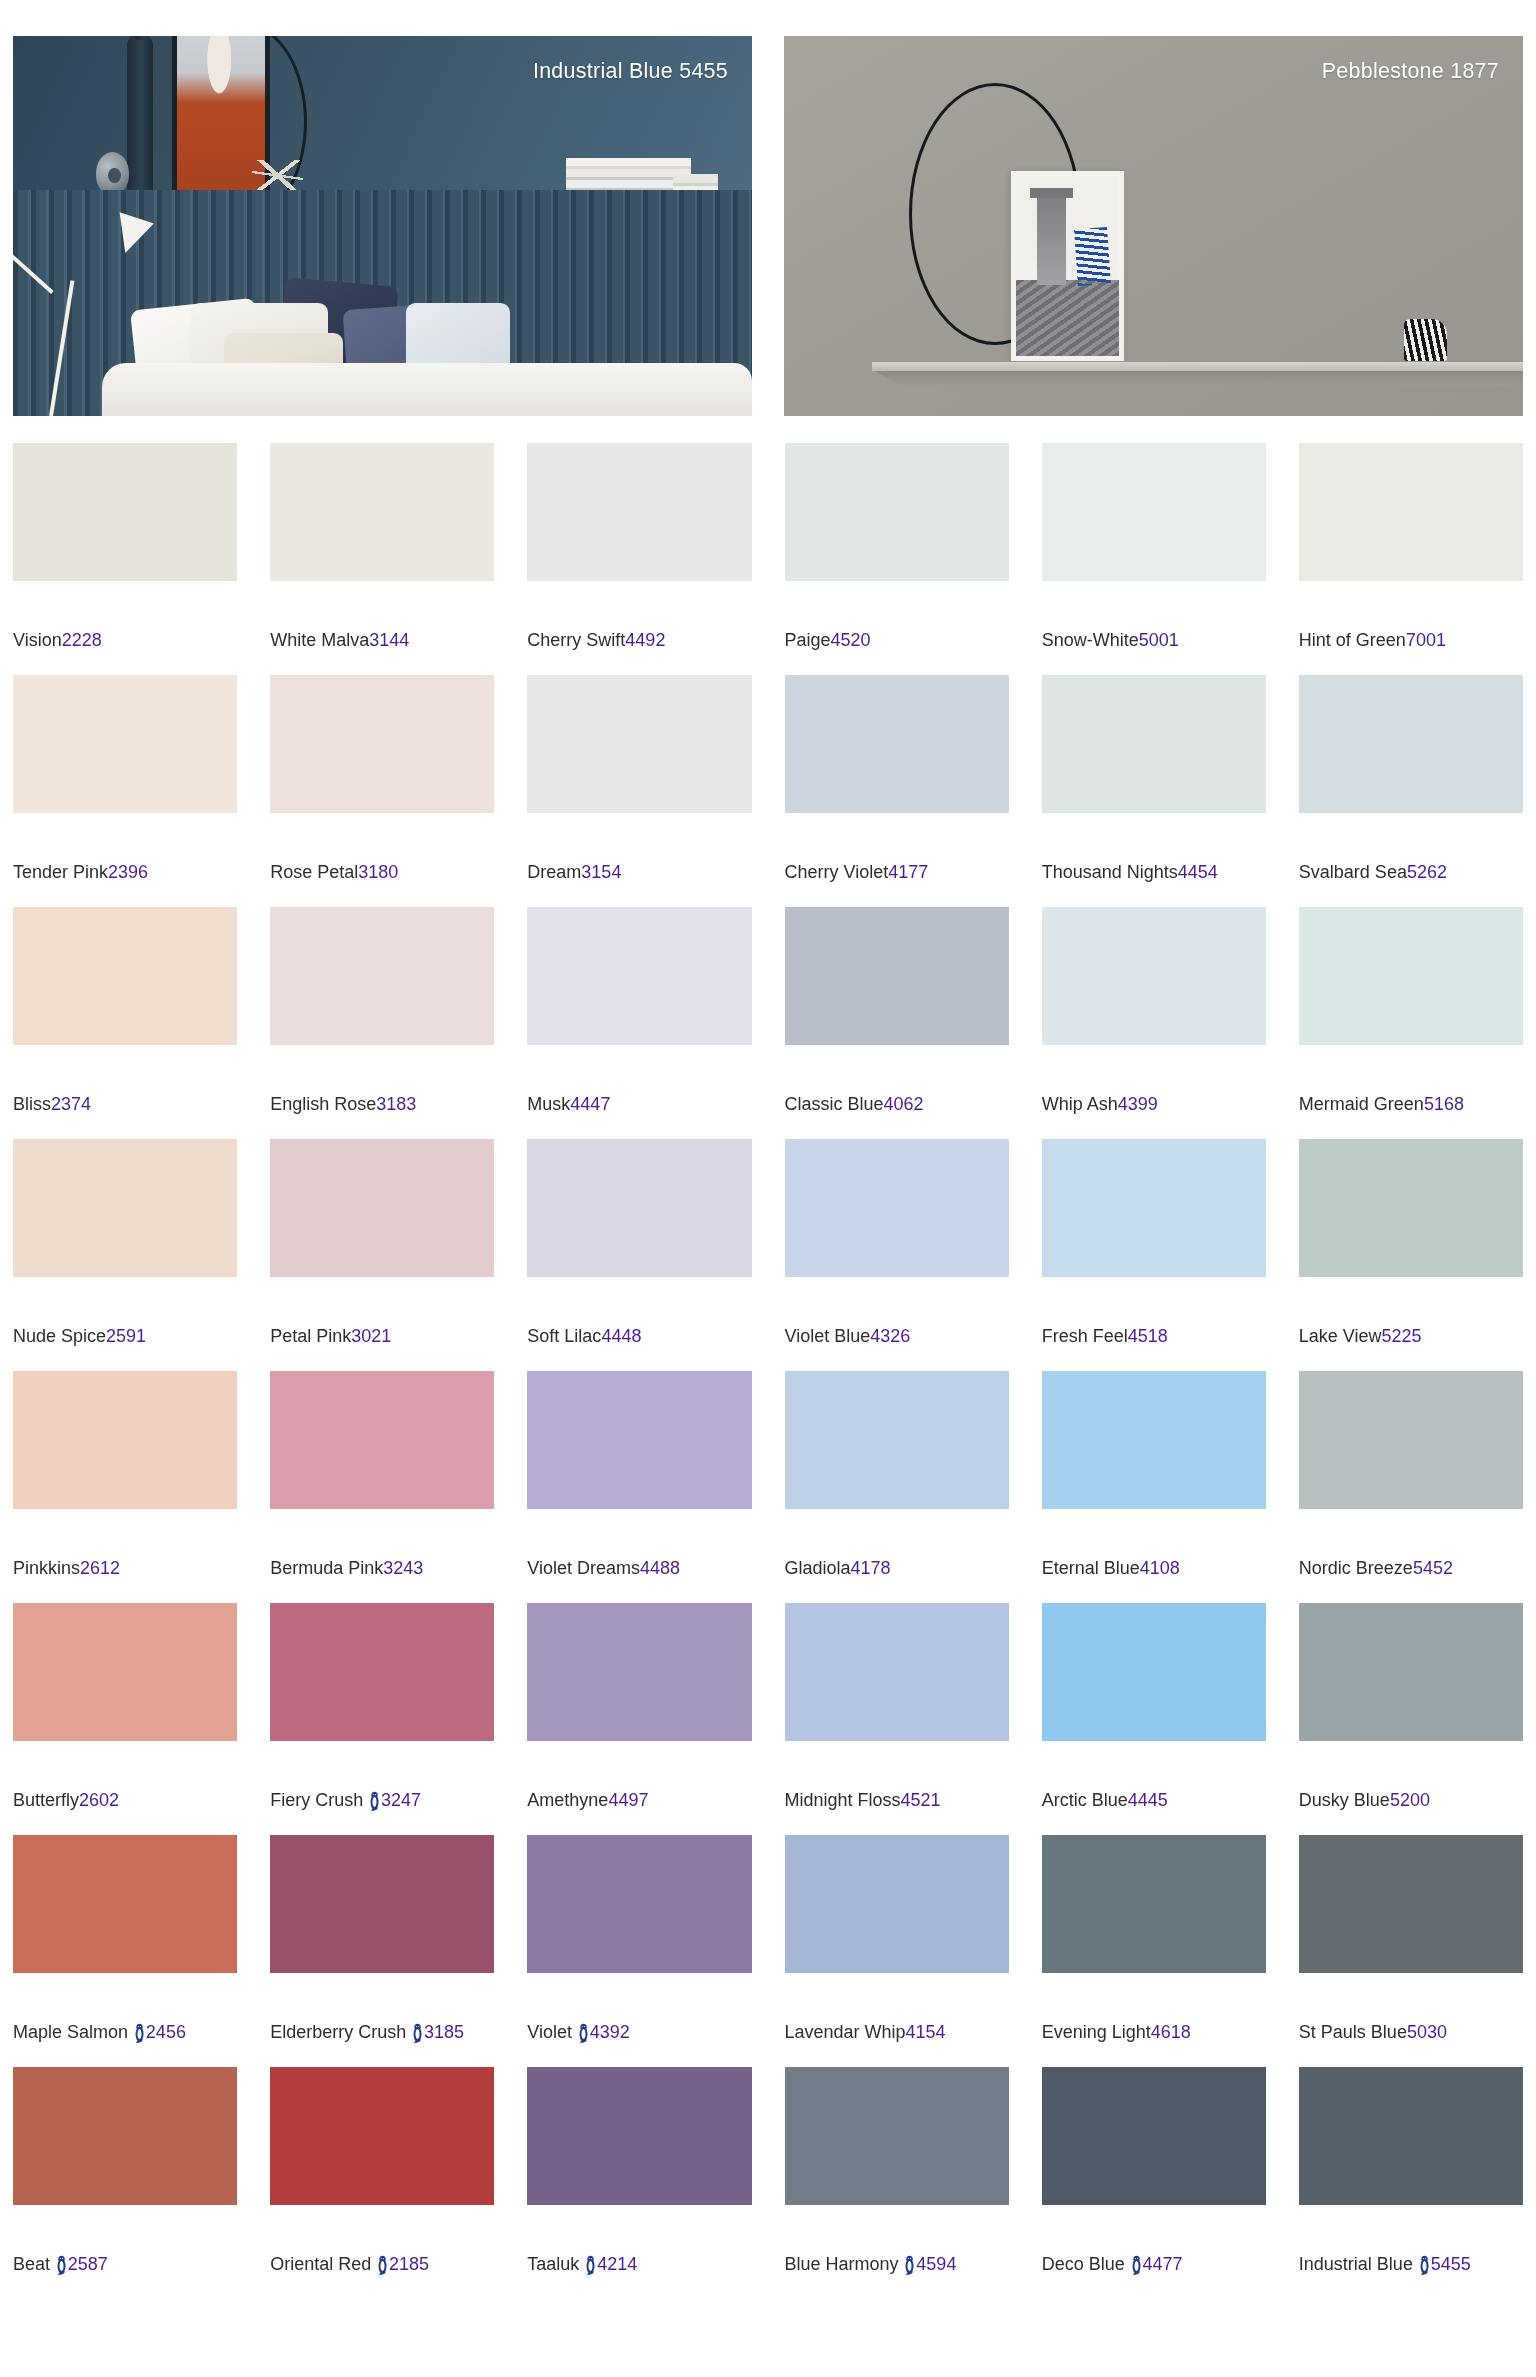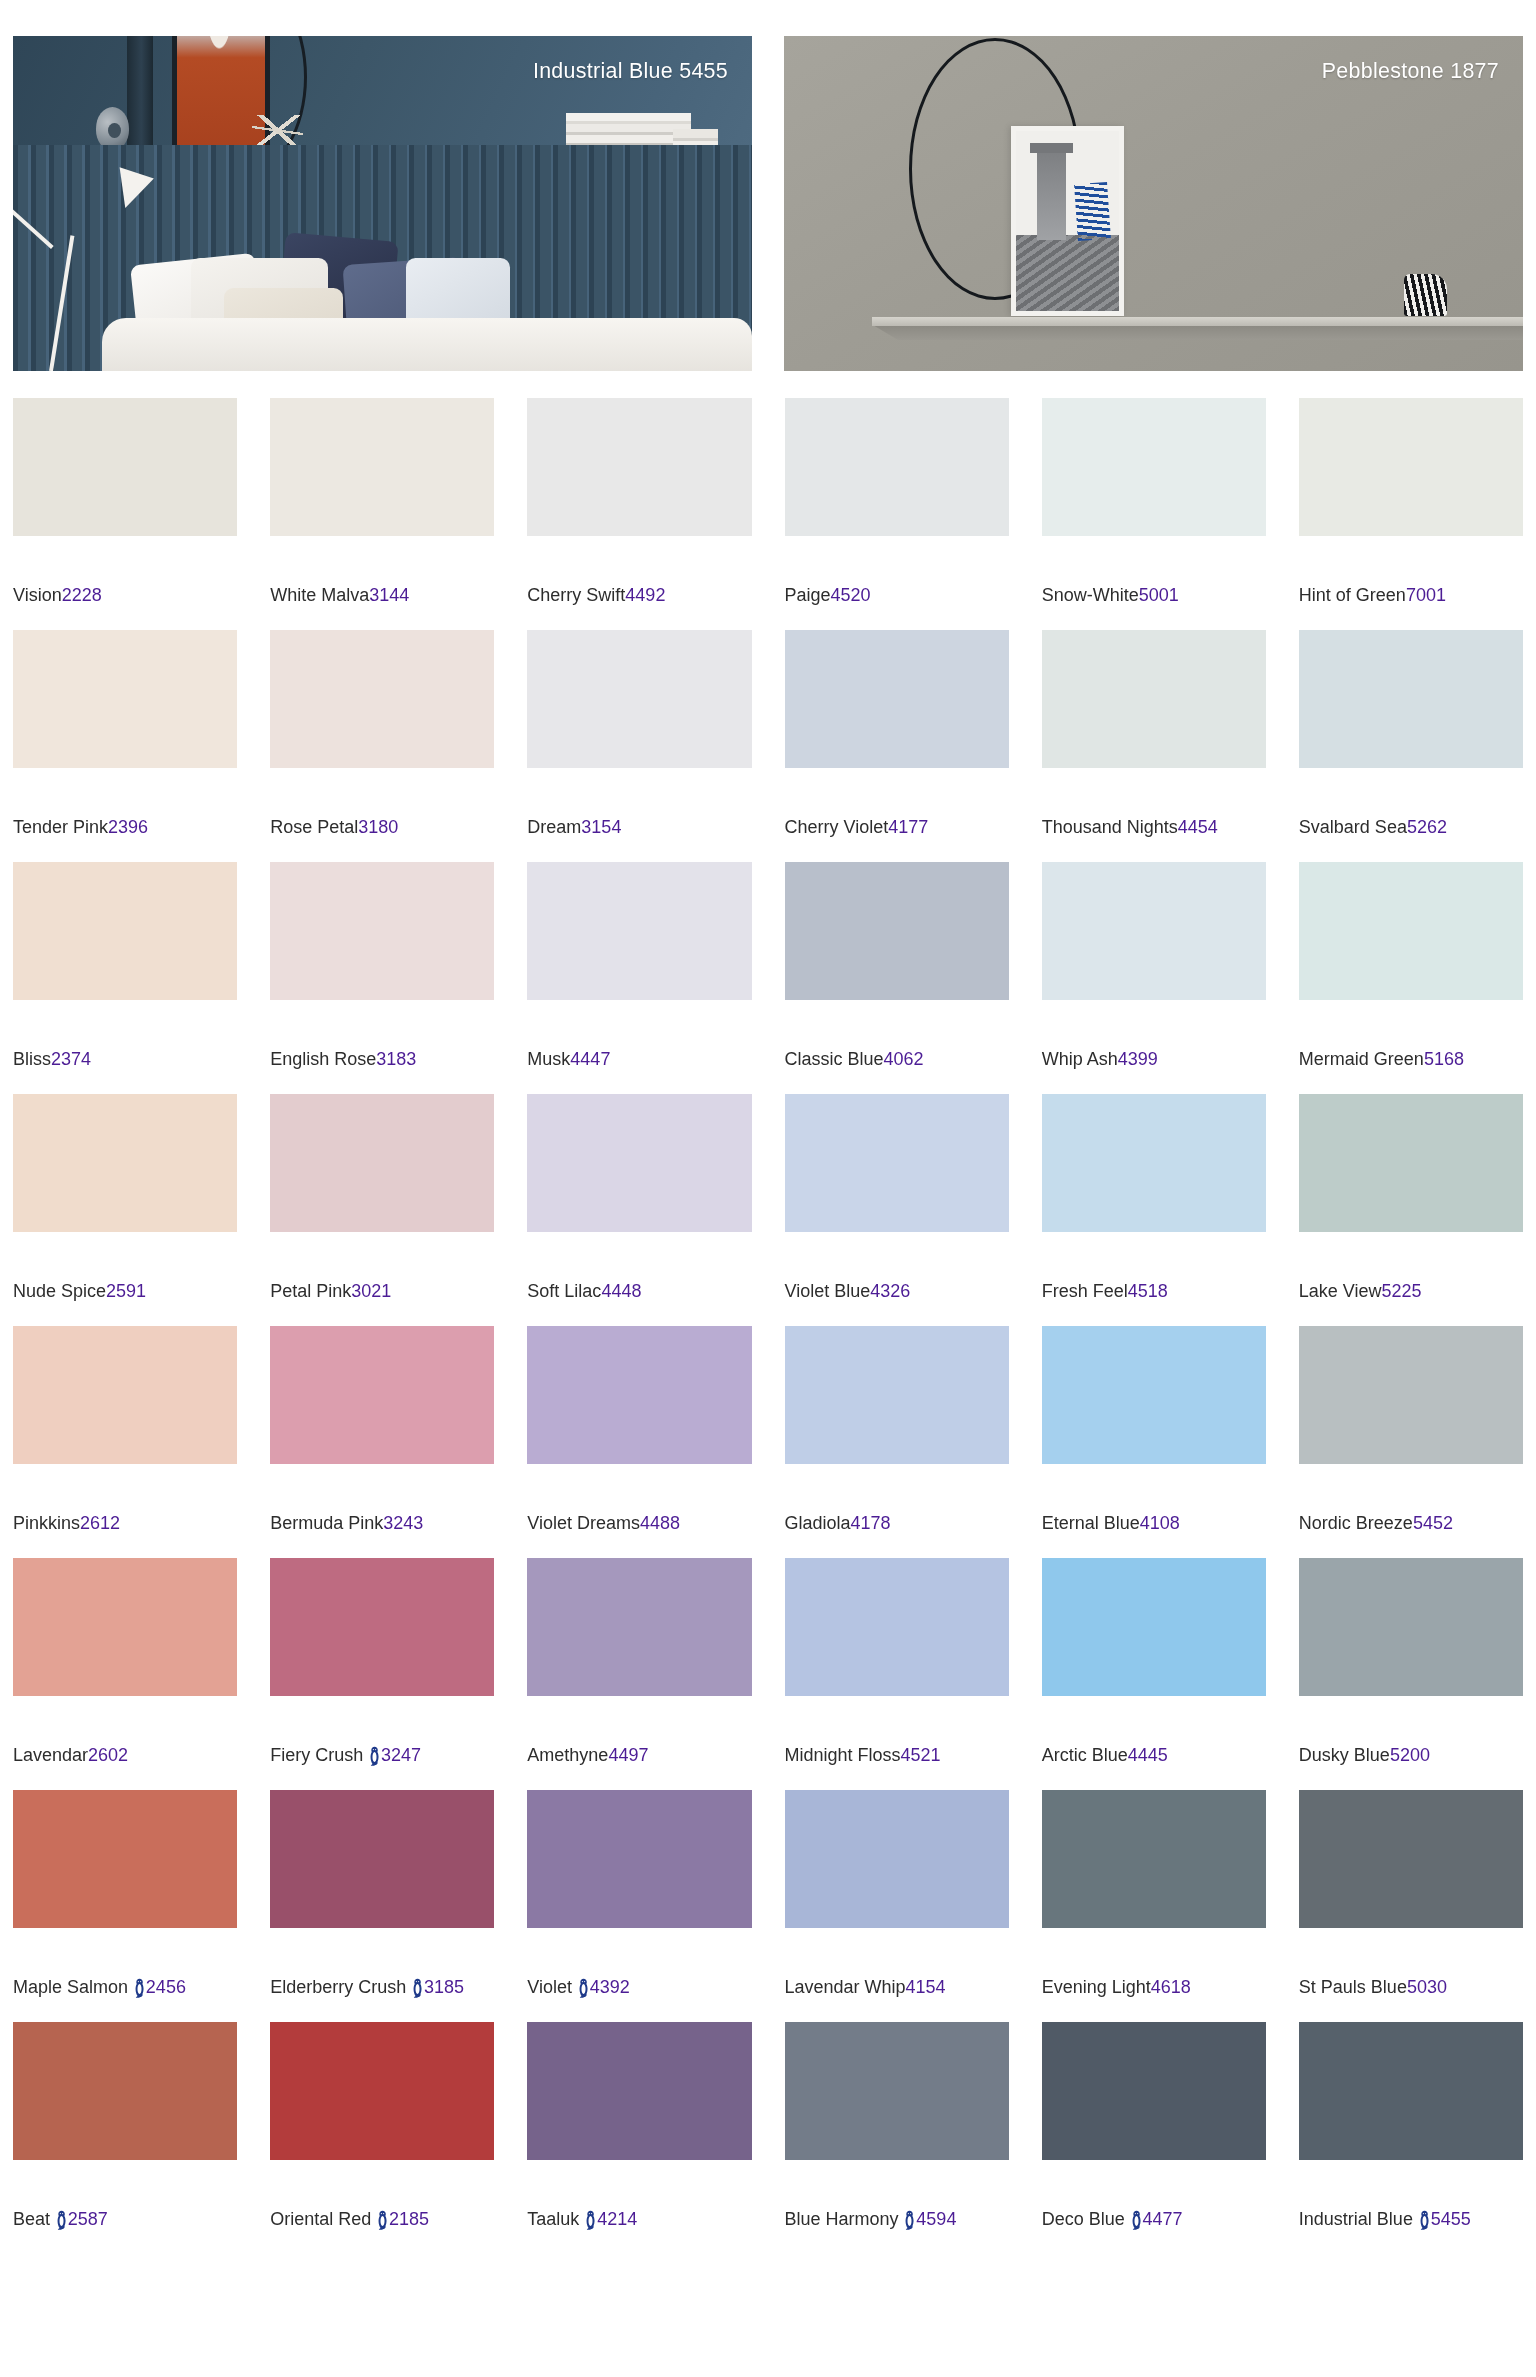--- a/index.html
+++ b/index.html
@@ -17,21 +17,21 @@
     width: 1536px;
     height: 2377px;
     background: #fff;
   }
 
   
   .hero-strip {
     display: flex;
     gap: 32px;
     padding: 36px 13px 0 13px;
-    height: 371px;
+    height: 416px;
   }
   .hero {
     position: relative;
     flex: 1;
     overflow: hidden;
   }
   .hero-label {
     position: absolute;
     top: 22.6px;
     right: 24px;
@@ -570,21 +570,21 @@
           <div class="name-wrap">
             <span class="cname">Nordic Breeze</span>
           </div>
           <span class="ccode">5452</span>
         </div>
       </div>
       <div class="cell">
         <div class="chip" style="background: rgb(227, 162, 148);"></div>
         <div class="meta">
           <div class="name-wrap">
-            <span class="cname">Lavendar</span>
+            <span class="cname">Butterfly</span>
           </div>
           <span class="ccode">2602</span>
         </div>
       </div>
       <div class="cell">
         <div class="chip" style="background: rgb(190, 107, 129);"></div>
         <div class="meta">
           <div class="name-wrap">
             <span class="cname">Fiery Crush</span>
             <span class="penguin"><svg viewBox="0 0 22 34" width="13" height="20" aria-hidden="true">

